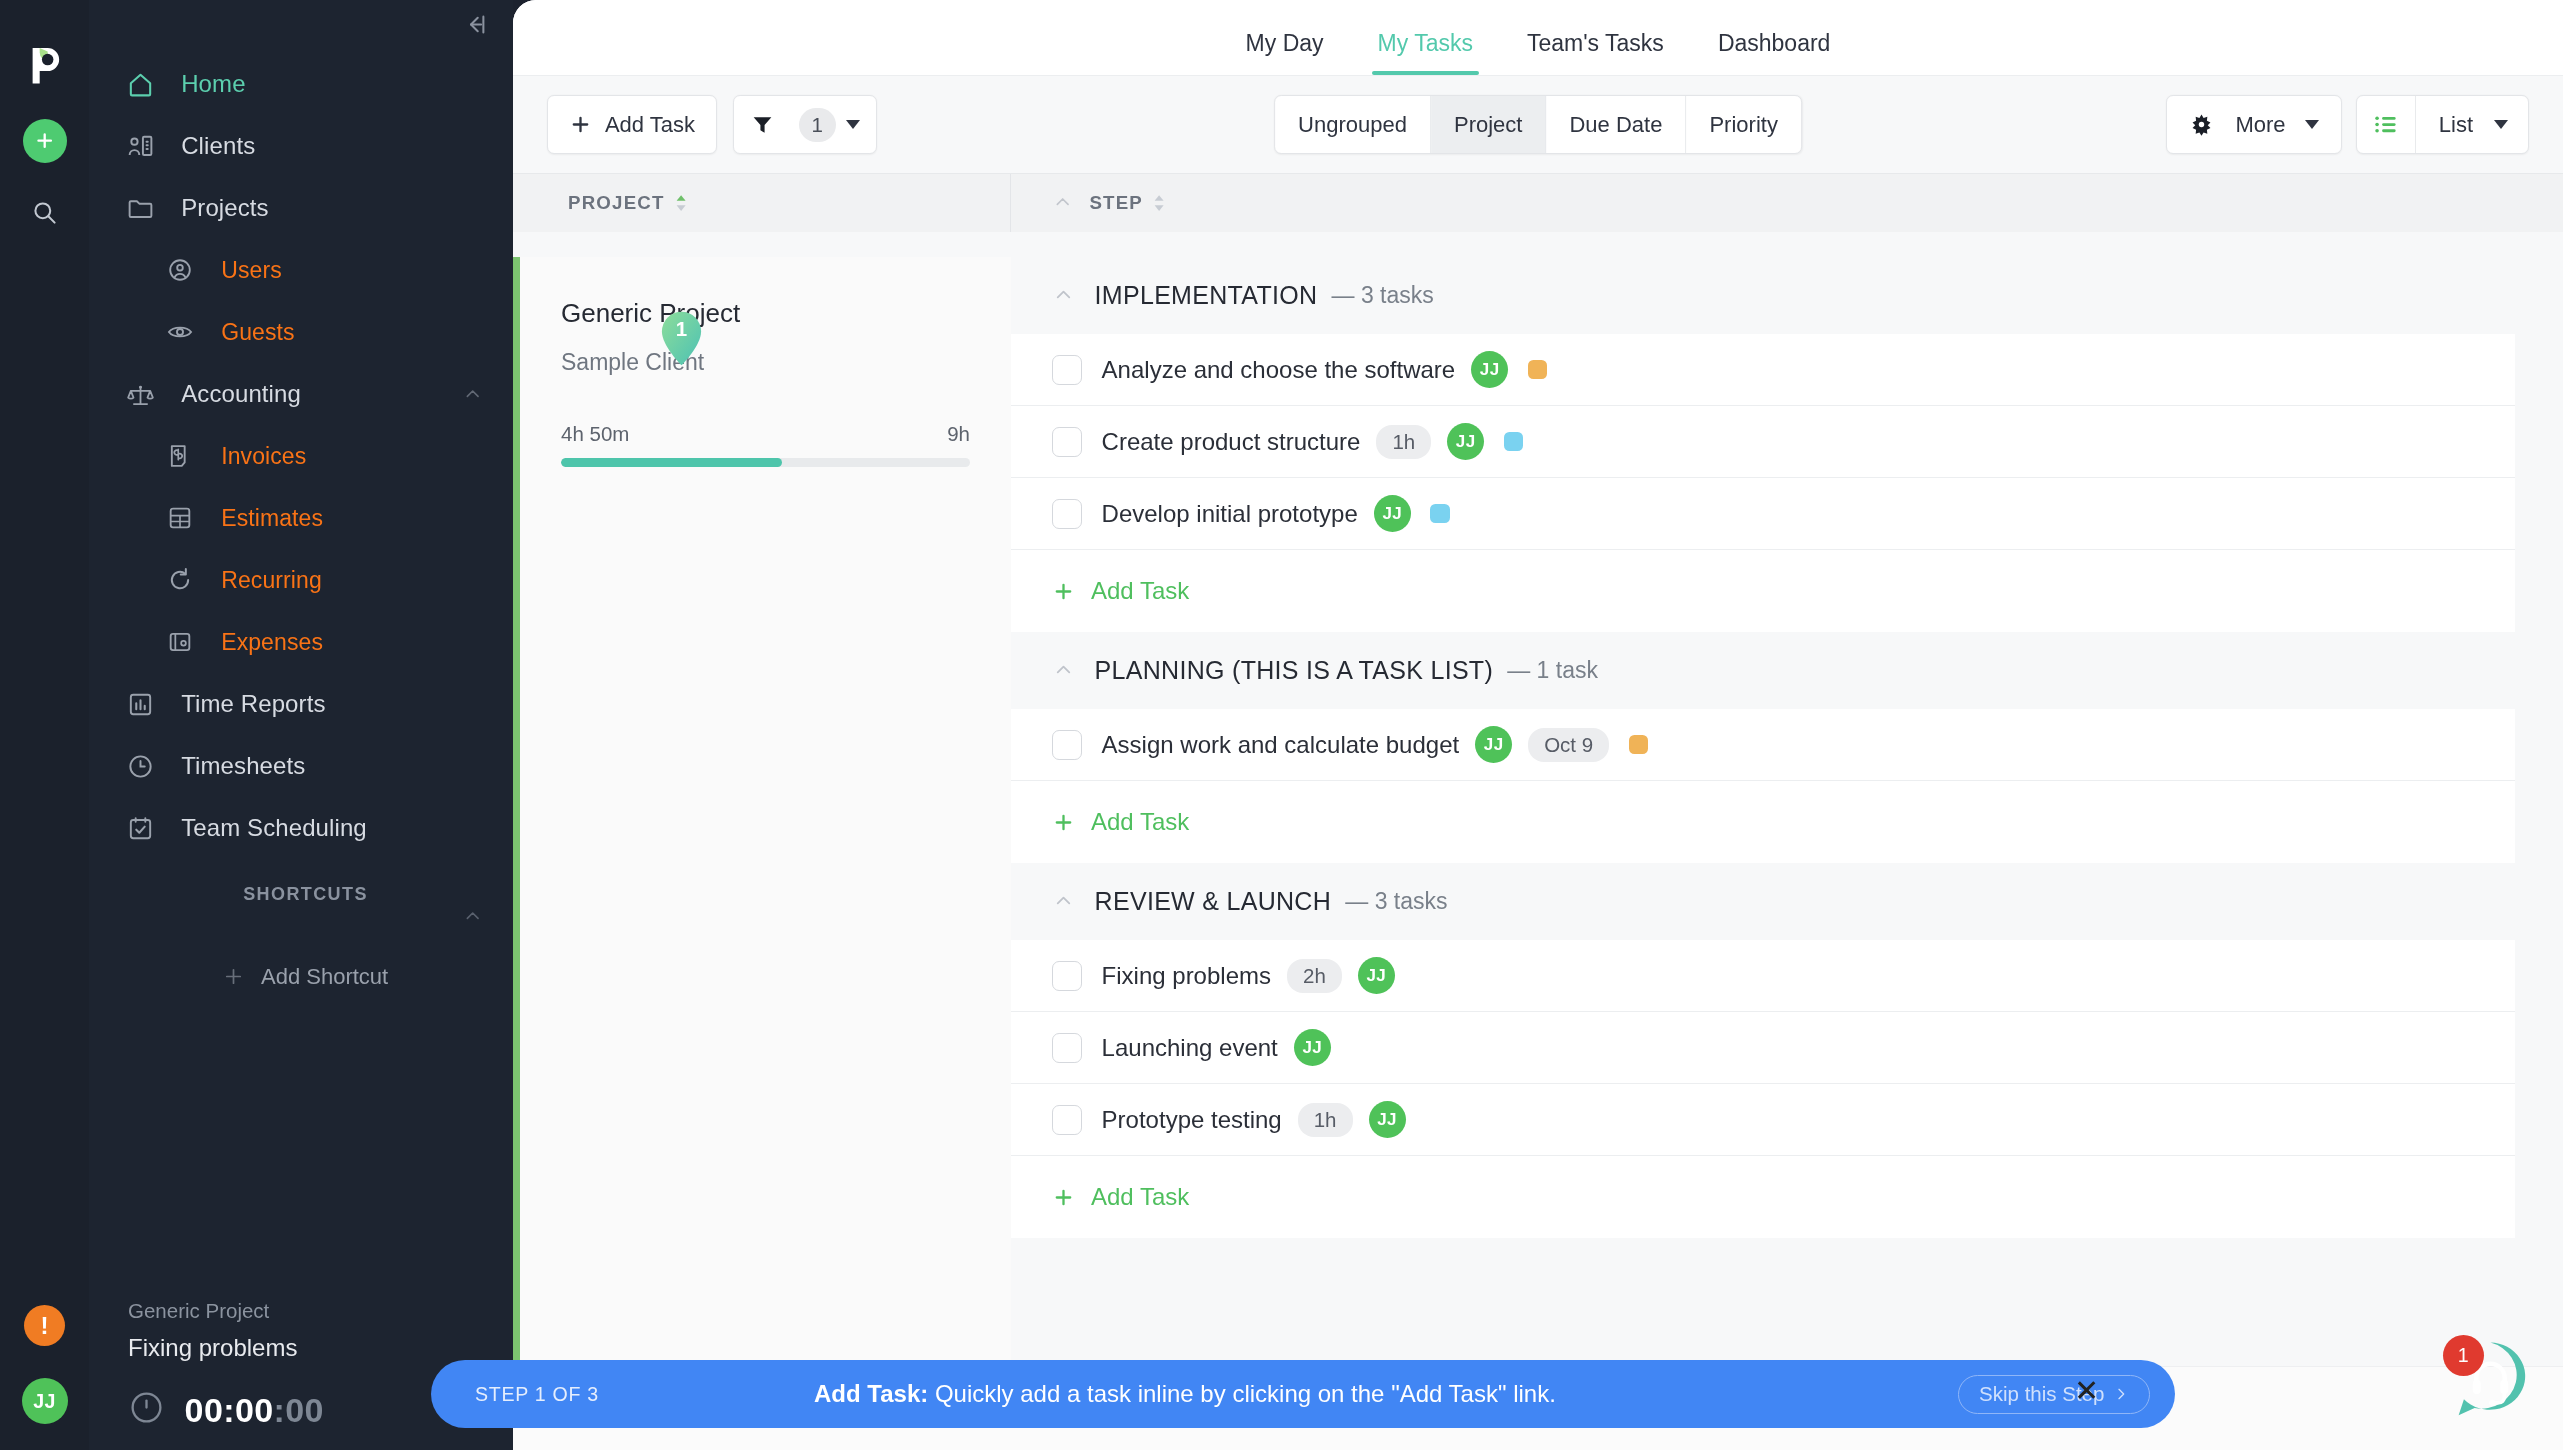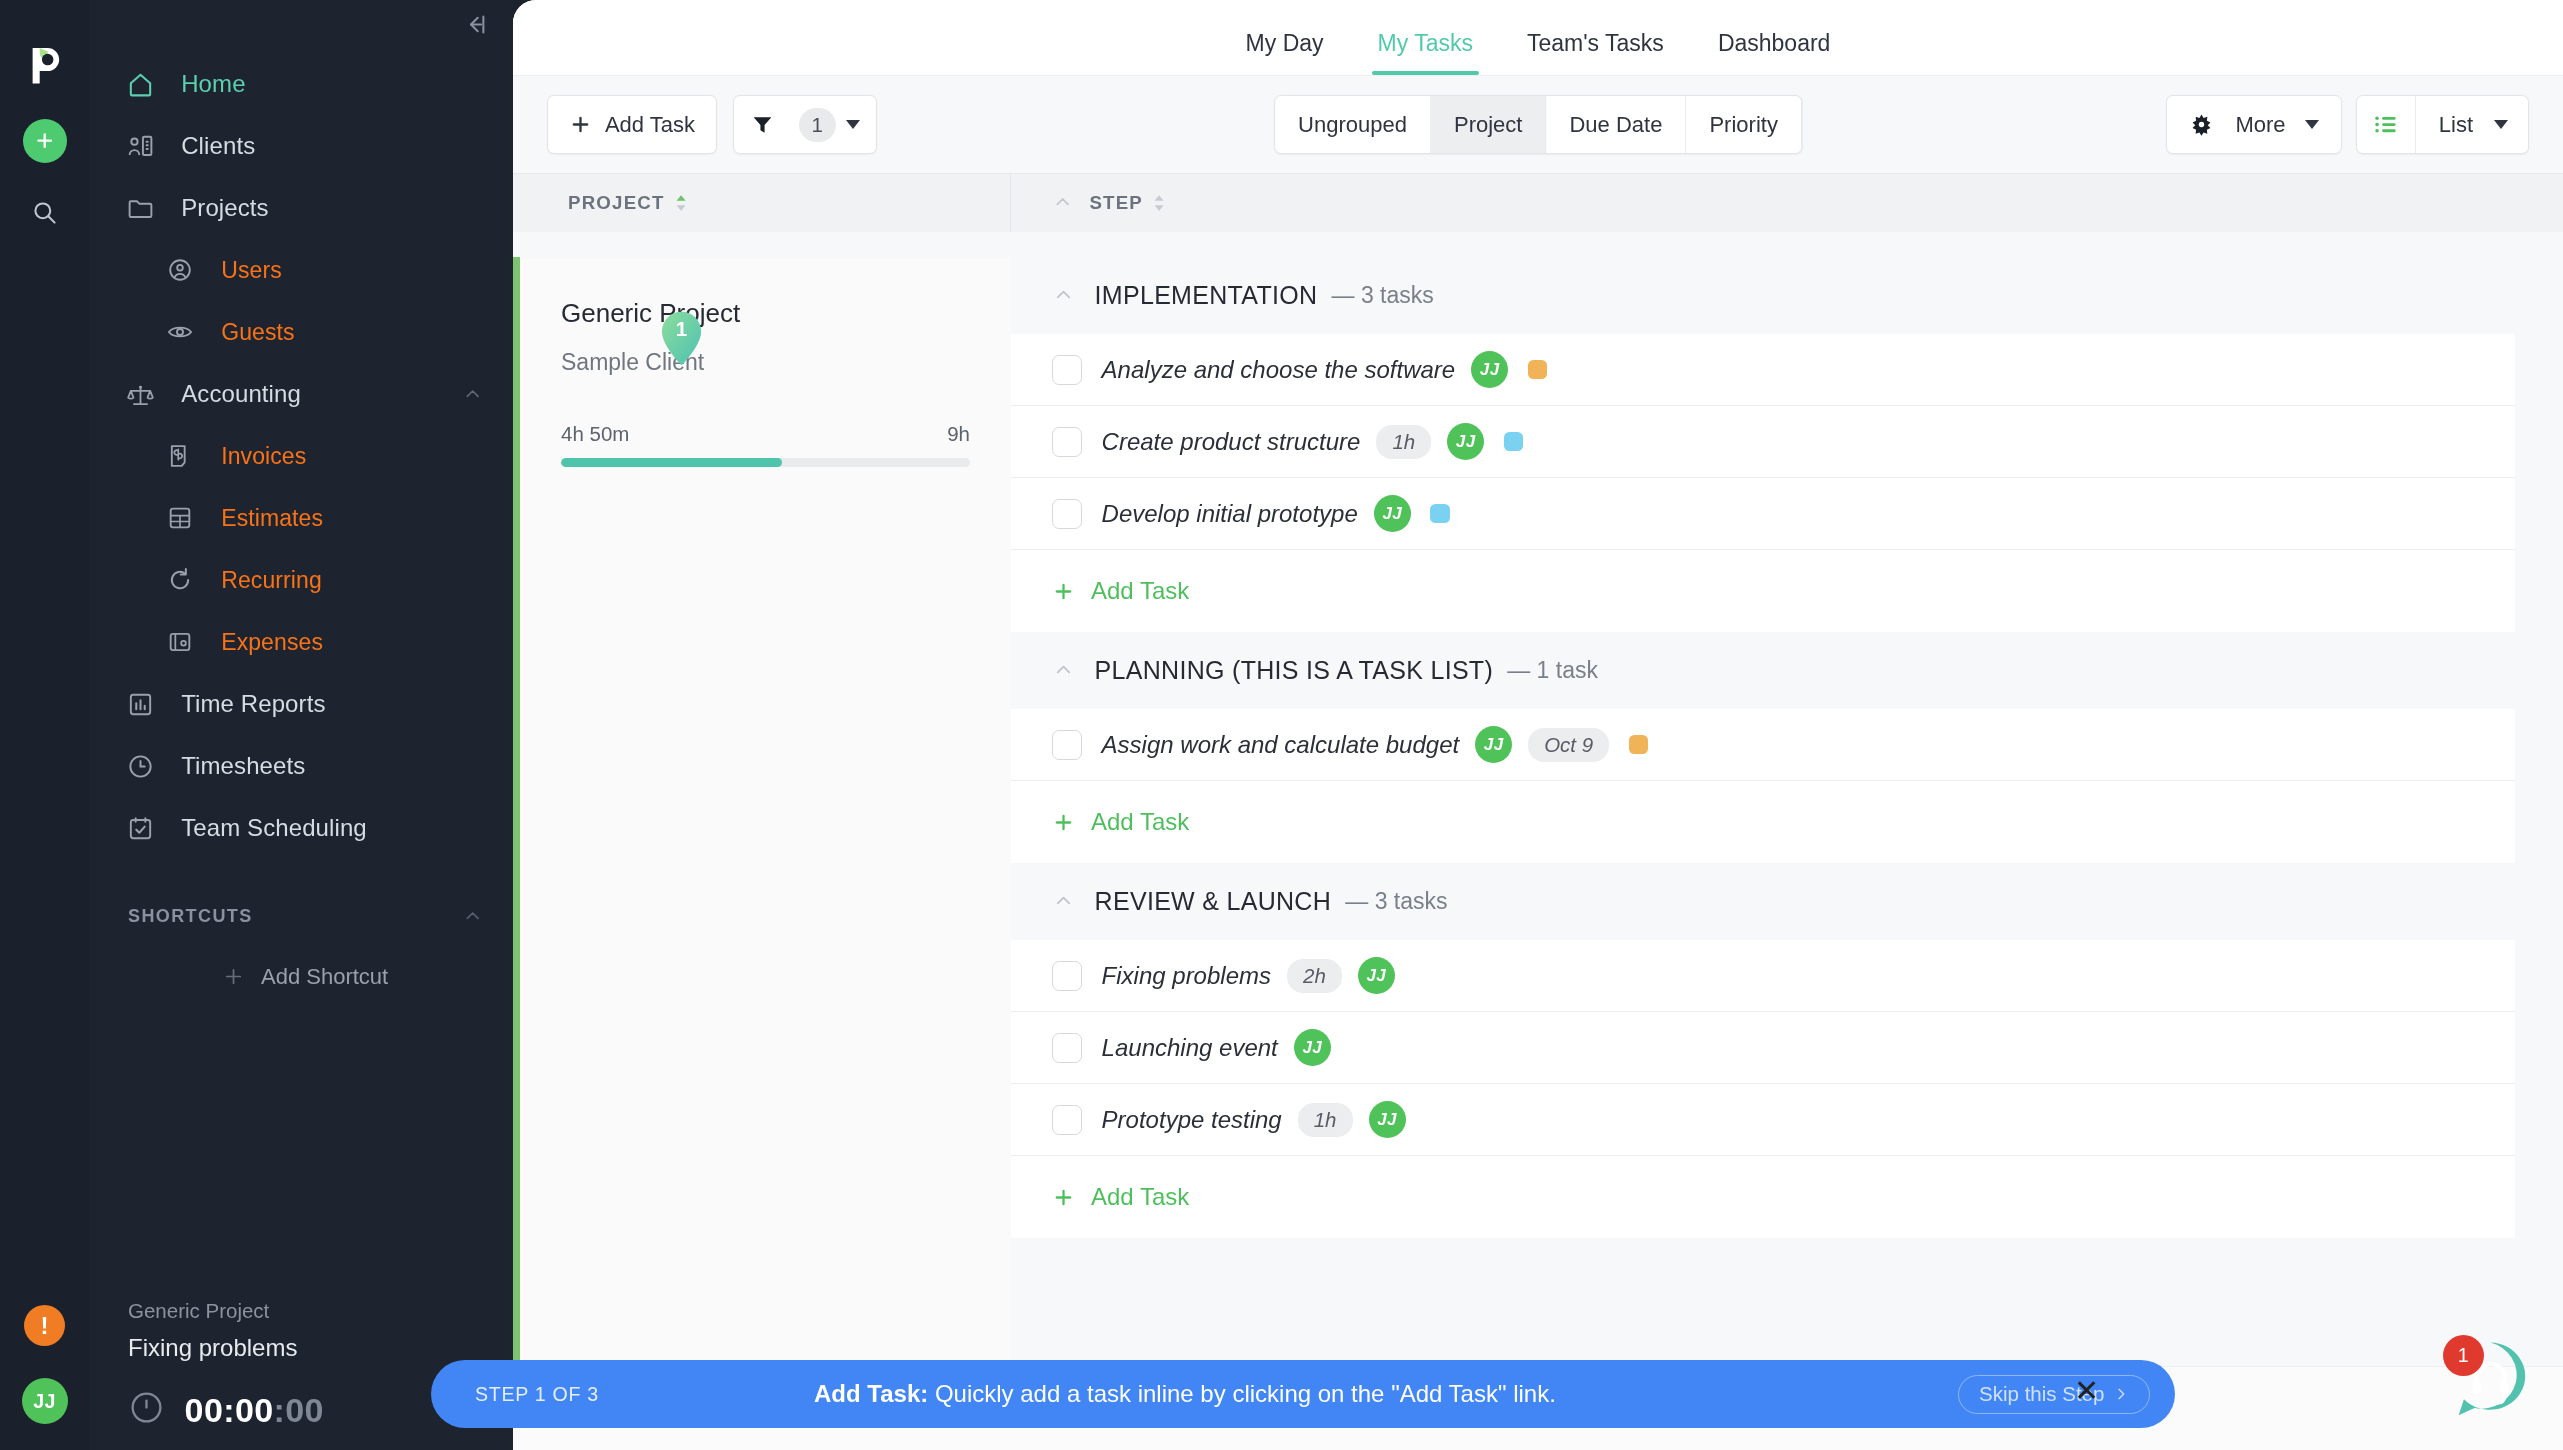--- a/index.html
+++ b/index.html
@@ -38,21 +38,21 @@
   .nav-item { display:flex; align-items:center; height: 62px; padding-left: 37px; padding-right: 30px; cursor:pointer; }
   .nav-item .ni-icon { width: 41px; flex:0 0 41px; display:flex; align-items:center; justify-content:flex-start; }
   .nav-item .ni-icon svg { width: 29px; height: 29px; }
   .nav-item .ni-label { font-size: 24px; color:#d7dbe2; margin-left: 14.2px; letter-spacing:0.1px; }
   .nav-item.active .ni-label { color:#5ccfae; }
   .nav-item .ni-chev { margin-left:auto; width:21.4px; height:21.4px; opacity:.55; }
   .nav-sub { padding-left: 77px; }
   .nav-sub .nav-item { padding-left: 0; height: 62px; }
   .nav-sub .ni-icon svg { width: 28px; height: 28px; }
   .nav-sub .ni-label { font-size: 23px; color: #f97316; }
-  .nav-section { display:flex; align-items:center; height: 64px; padding-left: 39px; padding-right:30px; margin-top: 25px; }
+  .nav-section { display:flex; align-items:center; height: 64px; padding-left: 39px; padding-right:30px; margin-top: 25px; flex-direction: column; }
   .nav-section .sect-label { font-size: 18px; letter-spacing: 1.4px; color: #8a929f; font-weight:600; }
   .nav-section .ni-chev { margin-left:auto; width:21.4px; height:21.4px; opacity:.55; }
   .nav-add { display:flex; align-items:center; height: 57px; padding-left: 133px; cursor:pointer; }
   .nav-add .plus { width:23px; height:23px; margin-right: 16px; opacity:.6; }
   .nav-add span { font-size: 22px; color:#9aa1ac; }
 
   .timer-box { position:absolute; left: 0; right: 0; bottom: 21.4px; padding-left: 39px; }
   .timer-proj { font-size: 20.5px; color:#8b939f; margin-bottom: 10.7px; }
   .timer-task { font-size: 24px; color:#e8eaee; margin-bottom: 23px; }
   .timer-row { display:flex; align-items:center; }
@@ -108,21 +108,21 @@
   .proj-times { display:flex; justify-content:space-between; font-size: 20.5px; color:#5d636d; margin-bottom: 12.5px; }
   .proj-bar { height: 9px; border-radius: 5.3px; background:#e8eaec; overflow:hidden; }
   .proj-bar > i { display:block; height:100%; background:#4ec5ab; border-radius:5.3px; }
 
   
   .taskcol { flex:1 1 auto; background:#f7f8f9; padding: 25px 48px 0 0; overflow:hidden; position:relative; }
   .group-head { display:flex; align-items:center; height: 77px; padding-left: 41px; }
   .group-head .gh-caret { margin-right: 19.6px; opacity:.5; }
   .group-title { font-size: 25px; color:#262a33; letter-spacing:0.3px; }
   .group-count { font-size: 23px; color:#79808a; margin-left: 14.2px; }
-  .task-row { display:flex; align-items:center; height: 72px; background:#fff; border-bottom:0.9px solid #eceef0; padding-left: 41px; font-style: italic; }
+  .task-row { display:flex; align-items:center; height: 72px; background:#fff; border-bottom:0.9px solid #eceef0; padding-left: 41px; }
   .task-row:first-of-type { border-top: none; }
   .chk { width: 30px; height: 30px; border:1.8px solid #d5d8dd; border-radius: 7.1px; background:#fff; flex:0 0 30px; cursor:pointer;}
   .task-name { font-size: 24px; color:#2b2f38; margin-left: 19.6px; }
   .chip { background:#ecedef; border-radius: 16px; height: 34px; display:flex; align-items:center;
     padding: 0 16px; font-size: 20.5px; color:#575c66; margin-left: 16px; }
   .av { width: 37px; height: 37px; border-radius:50%; background:#4fc259; color:#fff; font-size:17px;
     font-weight:600; display:flex; align-items:center; justify-content:center; margin-left: 16px; letter-spacing:0.4px;}
   .swatch { width: 19.6px; height:19.6px; border-radius: 5.3px; margin-left: 19.6px; }
   .addtask-row { display:flex; align-items:center; height: 82px; padding-left: 41px; background:transparent; cursor:pointer; }
   .addtask-row .at-plus { width:23px; height:23px; margin-right: 16px; }

